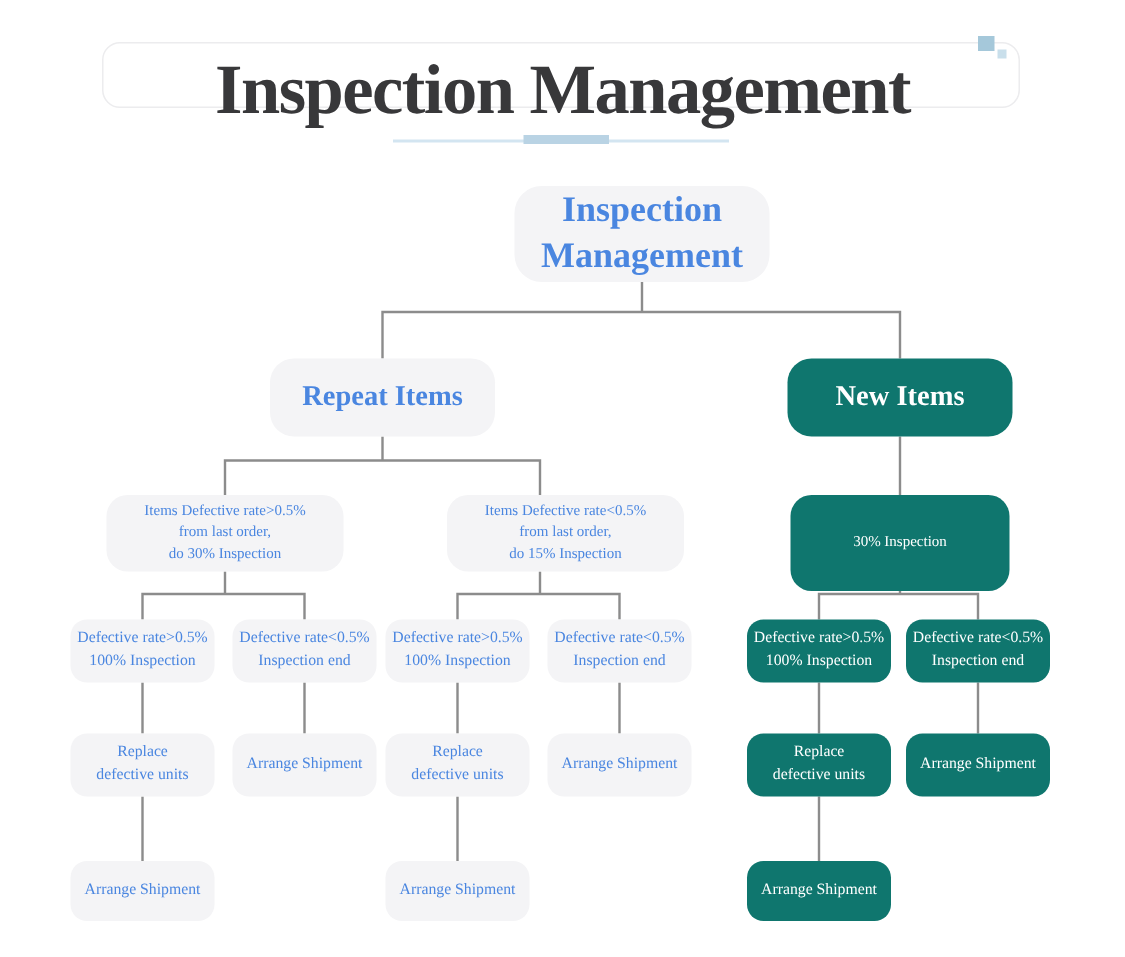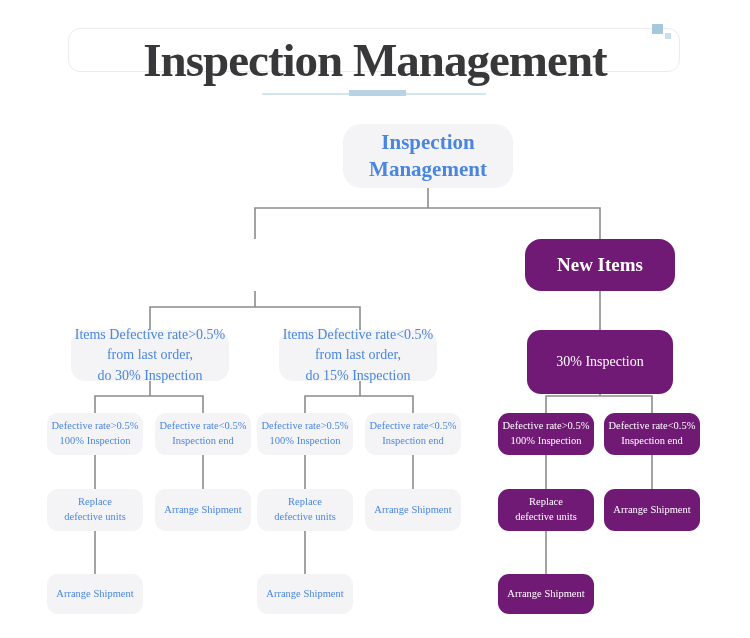--- a/index.html
+++ b/index.html
@@ -21,30 +21,30 @@
   .underline-thin{position:absolute;left:262px;top:93px;width:224px;height:2px;background:#d3e5f1;}
   .underline-thick{position:absolute;left:349px;top:90px;width:57px;height:6px;background:#b9d3e4;}
   
   .wires{position:absolute;left:0;top:0;width:750px;height:638px;}
   
   .node{
     position:absolute;display:flex;align-items:center;justify-content:center;
     text-align:center;white-space:pre-line;border-radius:12px;box-sizing:border-box;
   }
   .gray{background:#f4f4f6;color:#4a86e0;}
-  .pink{background:#701a75;color:#ffffff;}
-  .lv0{font-size:21px;font-weight:bold;line-height:1.3;border-radius:18px;}
+  .pink{background:#0f766e;color:#ffffff;}
+  .lv0{font-size:24px;font-weight:bold;line-height:1.3;border-radius:18px;}
   .lv1{font-size:19px;font-weight:bold;border-radius:16px;}
-  .lv2{font-size:14px;line-height:1.45;border-radius:14px;}
+  .lv2{font-size:10px;line-height:1.45;border-radius:14px;}
   .sm{font-size:10.5px;line-height:1.4;border-radius:11px;}
   #n-root{left:343px;top:124px;width:170px;height:64px;}
   #n-repeat{left:180px;top:239px;width:150px;height:52px;}
   #n-new{left:525px;top:239px;width:150px;height:52px;}
   #n-rh{left:71px;top:330px;width:158px;height:51px;}
-  #n-rl{left:279px;top:330px;width:158px;height:51px;}
+  #n-rl{left:298px;top:330px;width:158px;height:51px;}
   #n-ni{left:527px;top:330px;width:146px;height:64px;}
   #n-c1{left:47px;top:413px;width:96px;height:42px;}
   #n-c2{left:155px;top:413px;width:96px;height:42px;}
   #n-c3{left:257px;top:413px;width:96px;height:42px;}
   #n-c4{left:365px;top:413px;width:96px;height:42px;}
   #n-c5{left:498px;top:413px;width:96px;height:42px;}
   #n-c6{left:604px;top:413px;width:96px;height:42px;}
   #n-d1{left:47px;top:489px;width:96px;height:42px;}
   #n-d2{left:155px;top:489px;width:96px;height:42px;}
   #n-d3{left:257px;top:489px;width:96px;height:42px;}
@@ -79,20 +79,21 @@
       M600 378 L600 396  M546 413 L546 396 L652 396 L652 413
       M95 455 L95 489   M203 455 L203 489
       M305 455 L305 489  M413 455 L413 489
       M546 455 L546 489  M652 455 L652 489
       M95 531 L95 574   M305 531 L305 574  M546 531 L546 574"></path>
   </svg>
 
   <div id="n-root" class="node gray lv0">Inspection
 Management</div>
 
+  <div id="n-repeat" class="node gray lv1">Repeat Items</div>
   <div id="n-new" class="node pink lv1">New Items</div>
 
   <div id="n-rh" class="node gray lv2">Items Defective rate&gt;0.5%
 from last order,
 do 30% Inspection</div>
   <div id="n-rl" class="node gray lv2">Items Defective rate&lt;0.5%
 from last order,
 do 15% Inspection</div>
   <div id="n-ni" class="node pink lv2">30% Inspection</div>
 

